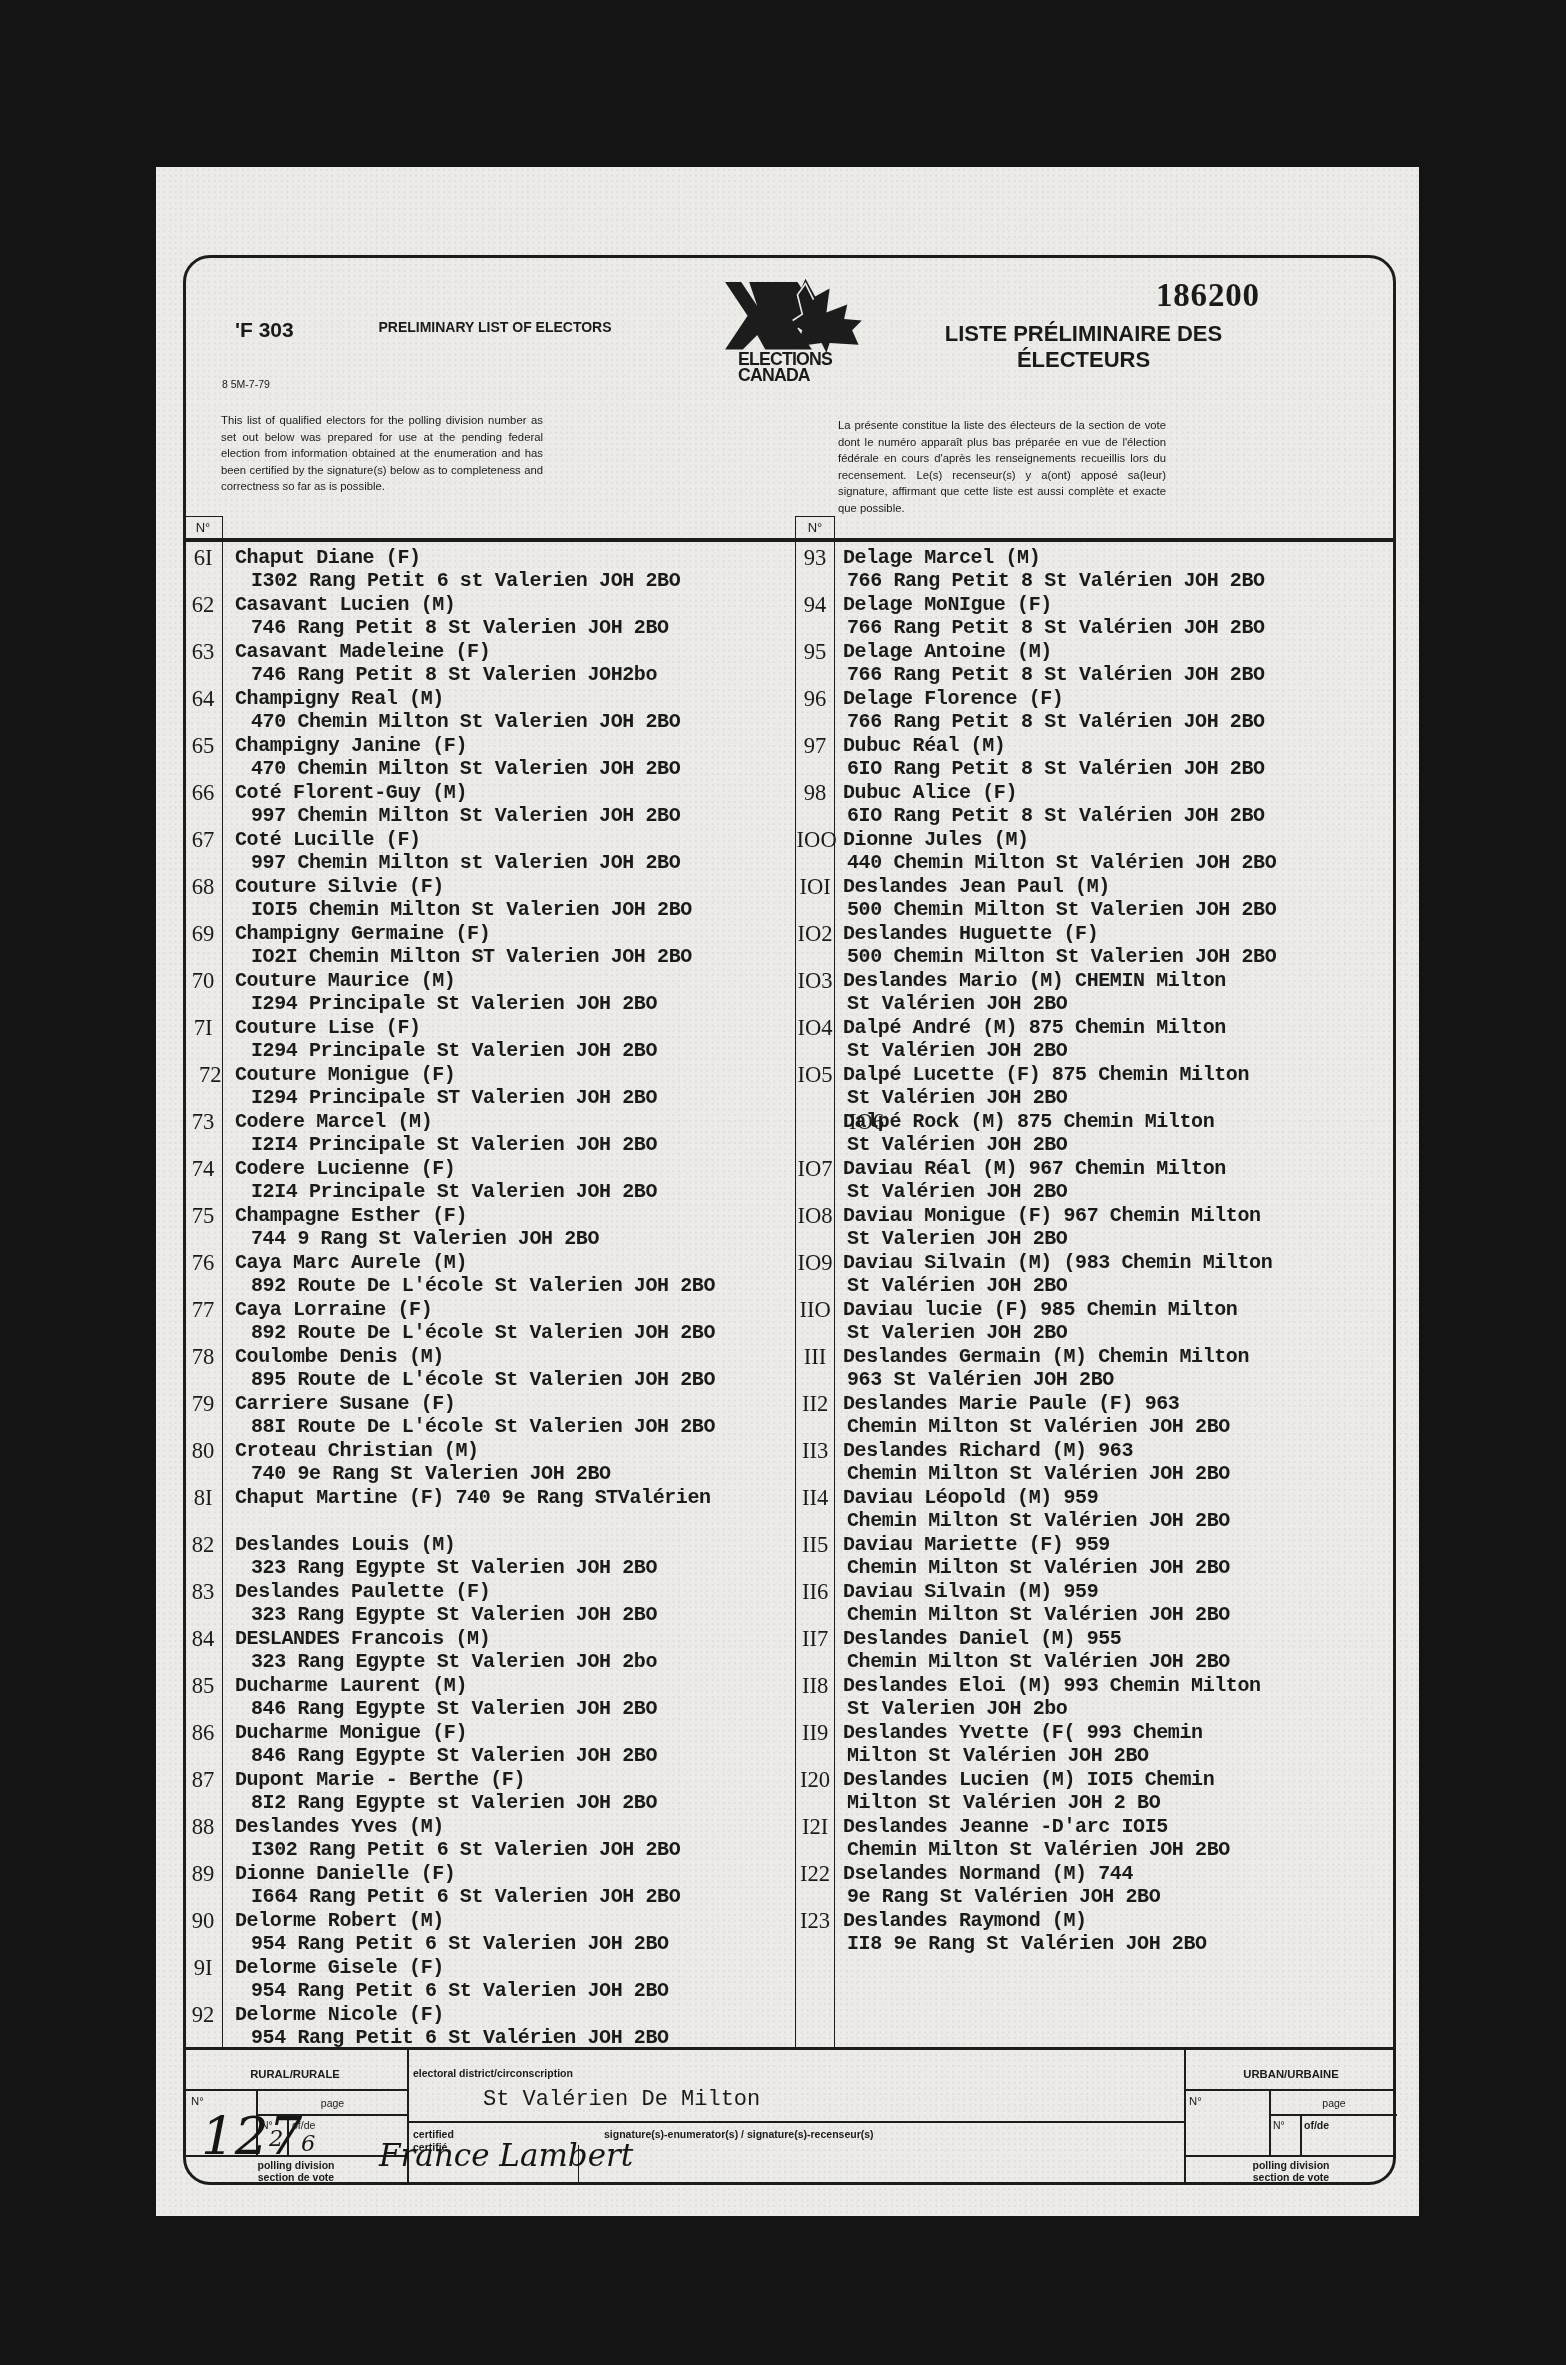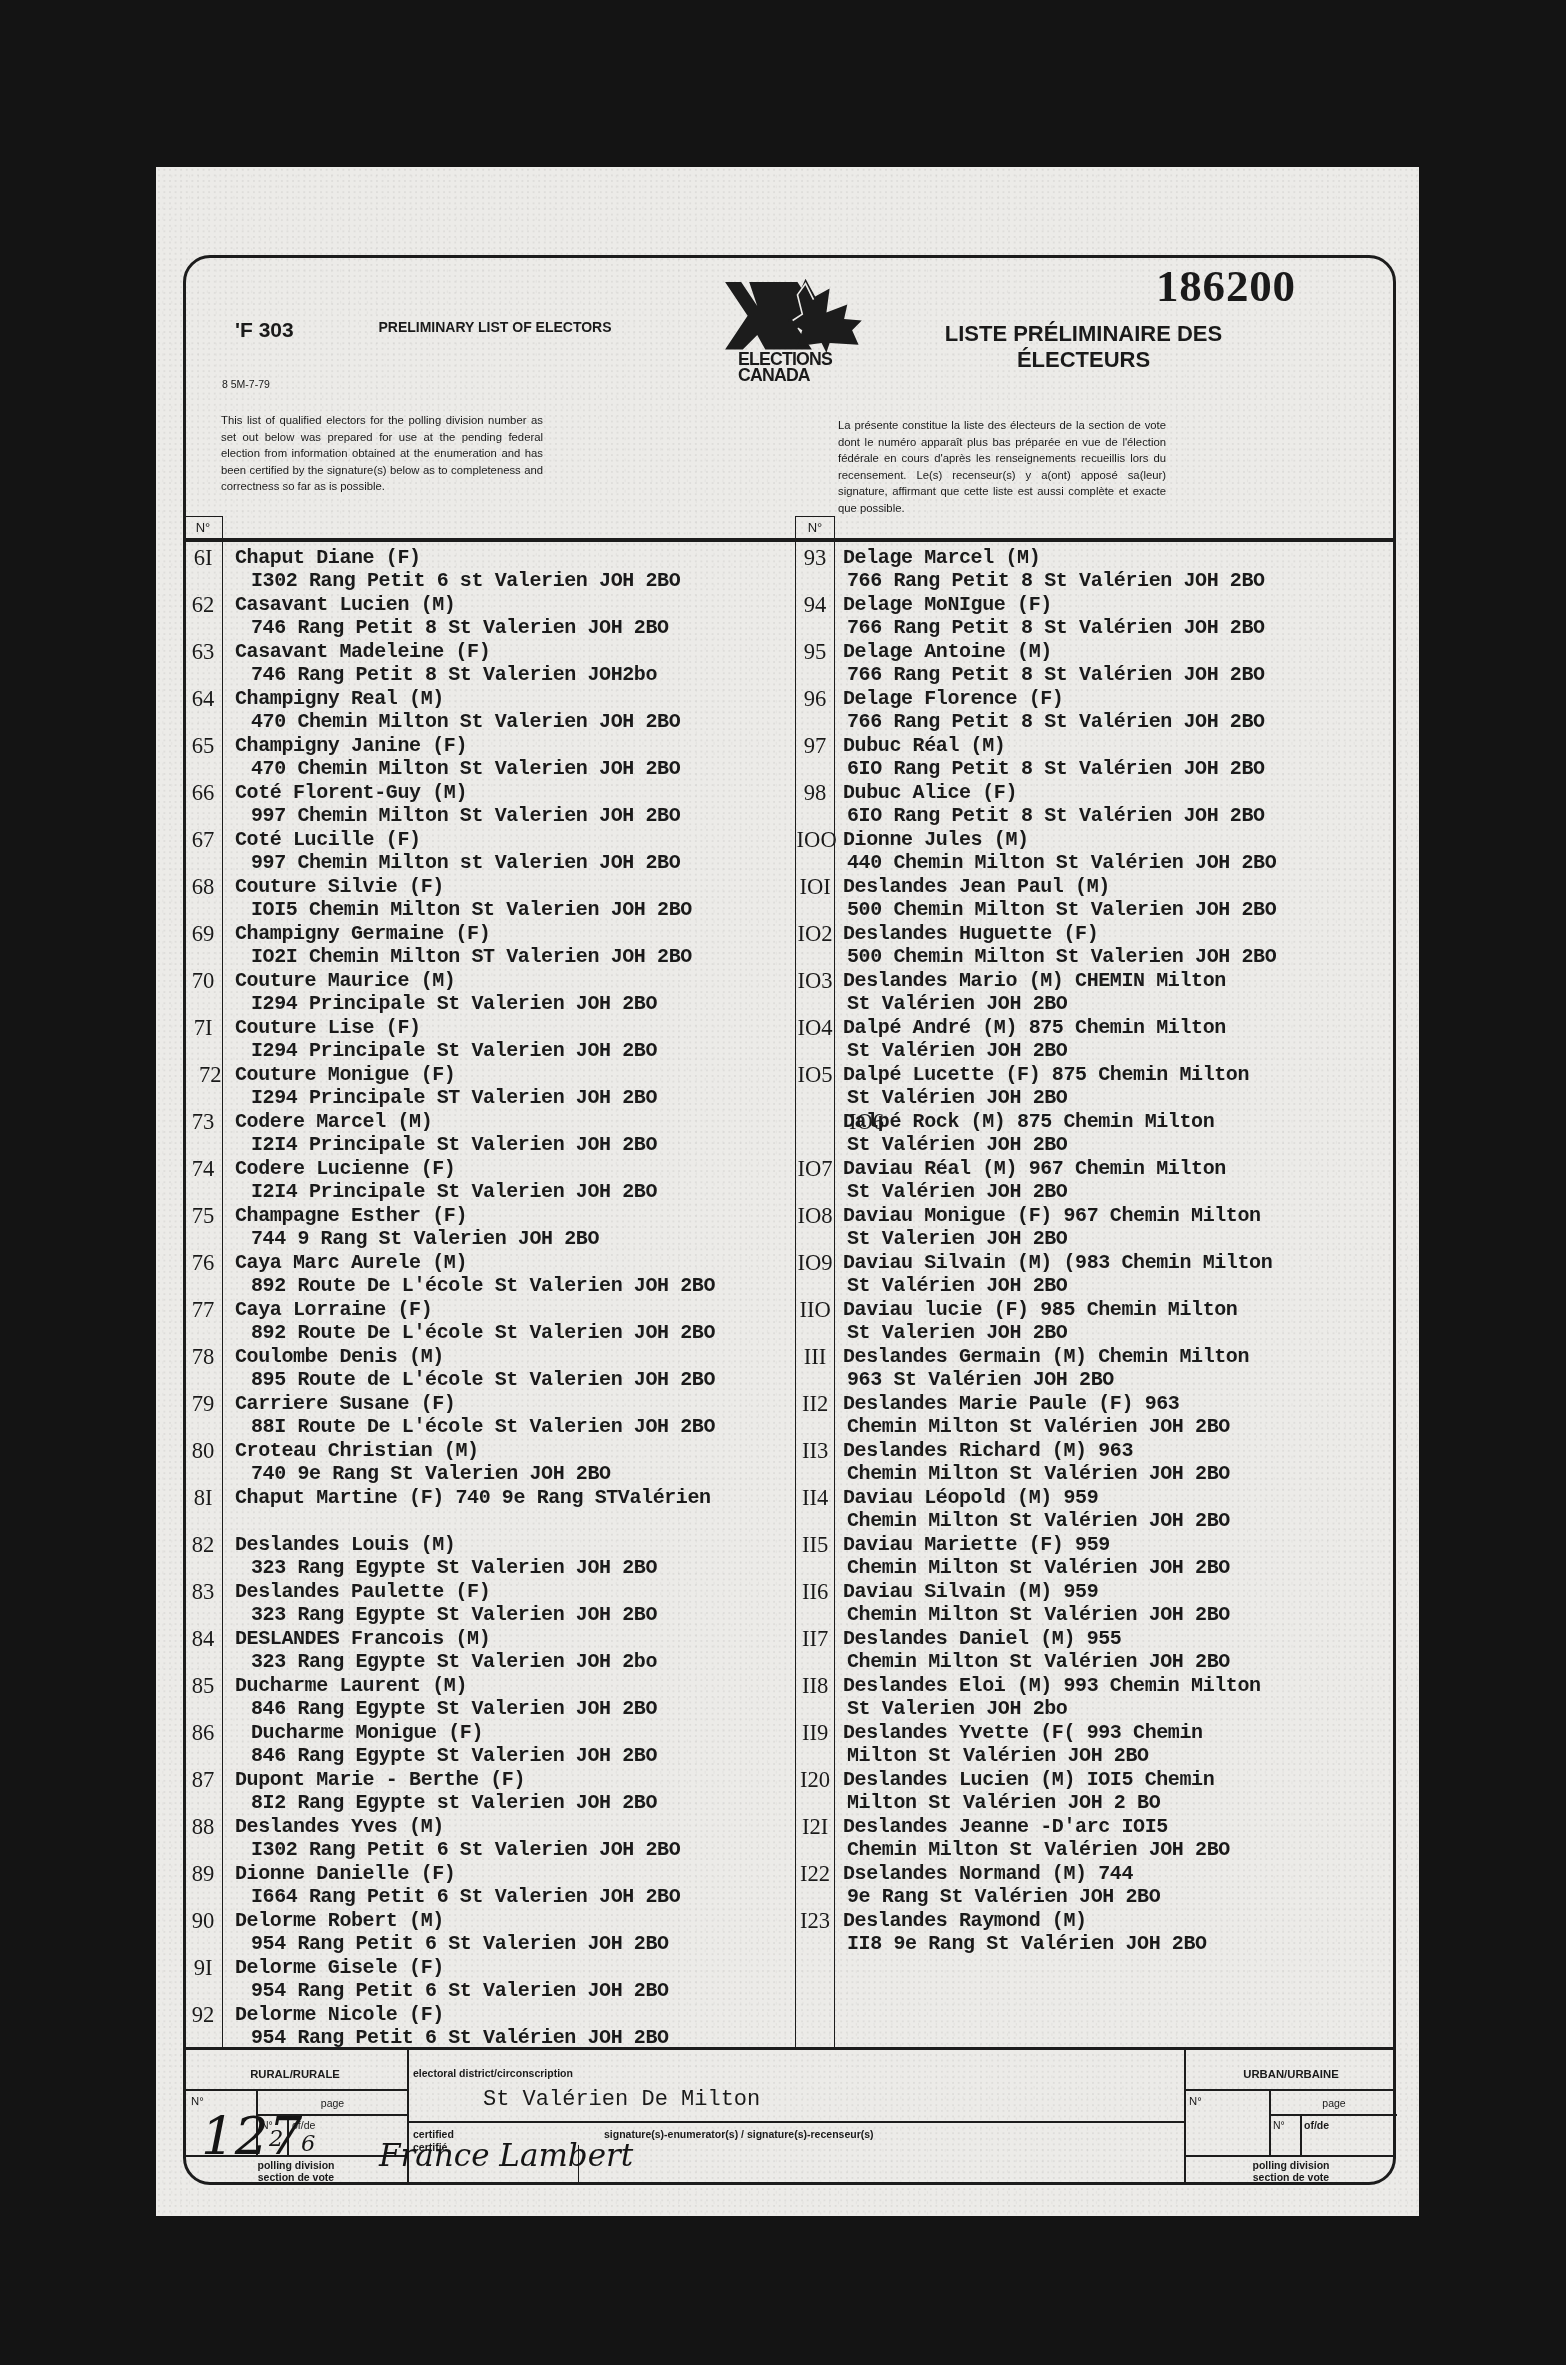--- a/index.html
+++ b/index.html
@@ -31,21 +31,21 @@
     box-sizing: border-box;
   }
   .abs { position: absolute; }
   .mono { font-family: "Liberation Mono", "DejaVu Sans Mono", monospace; }
 
   
   .form-code { left: 235px; top: 318px; font-size: 21px; font-weight: bold; }
   .print-code { left: 222px; top: 378px; font-size: 10.5px; }
   .title-en { left: 334px; top: 314px; width: 322px; text-align: center; font-size: 14px; font-weight: bold; line-height: 26px; }
   .title-fr { left: 898px; top: 321px; width: 371px; text-align: center; font-size: 22px; font-weight: bold; line-height: 26px; }
-  .serial { left: 1156px; top: 260px; font-family: "Liberation Serif", serif; font-size: 45px; font-weight: bold; letter-spacing: 0.8px; }
+  .serial { left: 1156px; top: 277px; font-family: "Liberation Serif", serif; font-size: 33px; font-weight: bold; letter-spacing: 0.8px; }
   .intro-en { left: 221px; top: 412px; width: 322px; font-size: 11.3px; line-height: 16.5px; text-align: justify; }
   .intro-fr { left: 838px; top: 417px; width: 328px; font-size: 11.3px; line-height: 16.5px; text-align: justify; }
 
   .logo { left: 709px; top: 272px; width: 193px; height: 121px; }
   .logo-text { position: absolute; left: 29px; top: 79px; font-size: 17.7px; font-weight: 900; line-height: 16px; letter-spacing: -0.8px; }
 
   
   .th-line { position: absolute; left: 183px; width: 1213px; top: 538px; border-top: 4px solid #1c1c1c; }
   .no-head { position: absolute; top: 516px; height: 22.6px; border: 1.6px solid #1c1c1c; border-bottom: none; box-sizing: border-box; font-size: 13px; text-align: center; line-height: 21px; }
   .col-divider { position: absolute; top: 541px; height: 1507px; border-left: 1.6px solid #1c1c1c; }
@@ -219,21 +219,21 @@
       <div class="name mono" style="left: 52px;">DESLANDES Francois      (M)</div>
       <div class="addr mono" style="left: 68px;">323 Rang Egypte St Valerien JOH 2bo</div>
     </div>
     <div class="entry">
       <div class="num" style="left: 1.6px;">85</div>
       <div class="name mono" style="left: 52px;">Ducharme  Laurent    (M)</div>
       <div class="addr mono" style="left: 68px;">846 Rang Egypte St Valerien JOH 2BO</div>
     </div>
     <div class="entry">
       <div class="num" style="left: 1.6px;">86</div>
-      <div class="name mono" style="left: 68px;">Ducharme  Monigue     (F)</div>
+      <div class="name mono" style="left: 52px;">Ducharme  Monigue     (F)</div>
       <div class="addr mono" style="left: 68px;">846 Rang Egypte St Valerien JOH 2BO</div>
     </div>
     <div class="entry">
       <div class="num" style="left: 1.6px;">87</div>
       <div class="name mono" style="left: 52px;">Dupont Marie - Berthe     (F)</div>
       <div class="addr mono" style="left: 68px;">8I2 Rang Egypte st Valerien JOH 2BO</div>
     </div>
     <div class="entry">
       <div class="num" style="left: 1.6px;">88</div>
       <div class="name mono" style="left: 52px;">Deslandes Yves     (M)</div>

